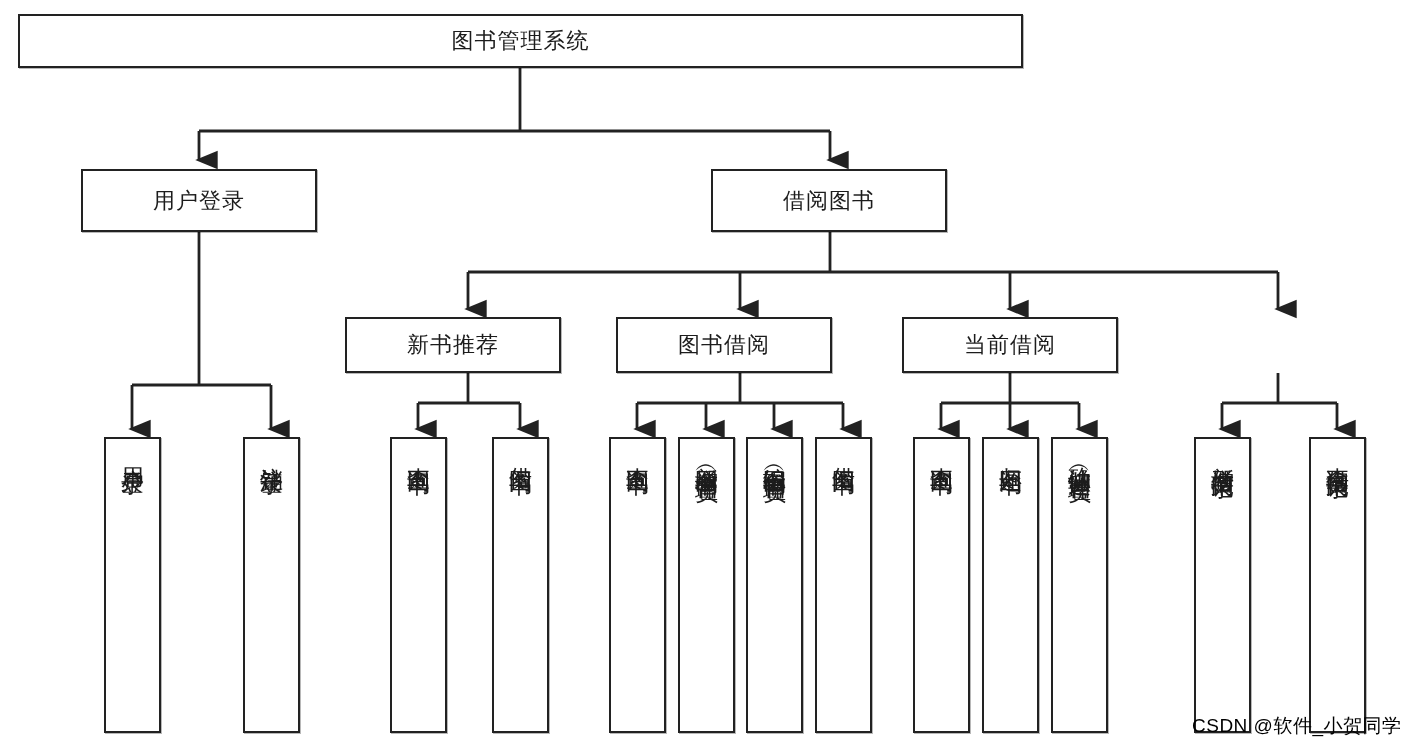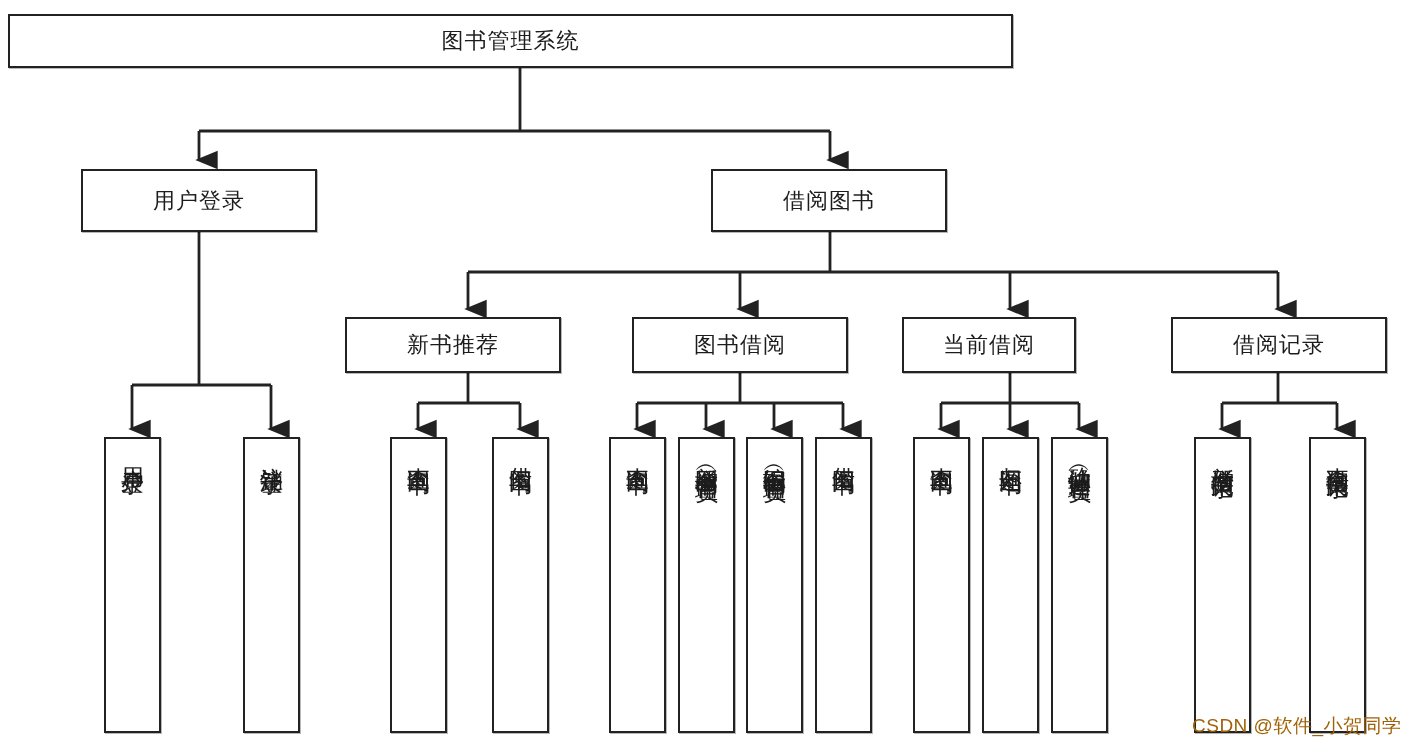--- a/index.html
+++ b/index.html
@@ -55,21 +55,21 @@
     text-orientation: upright;
     font-size: 23px;
     line-height: 1.18;
     letter-spacing: 2px;
     white-space: normal;
     max-height: 275px;
   }
   .watermark {
     position: absolute;
     font-size: 19px;
-    color: #a16207;
+    color: #000000;
     letter-spacing: 0.5px;
     white-space: nowrap;
     user-select: none;
   }
 </style>
 </head>
 <body>
 
 <div id="canvas">
 
@@ -116,42 +116,39 @@
       <path d="M 1010 403 L 1010 429" marker-end="url(#arrow)"></path>
       <path d="M 1079 403 L 1079 429" marker-end="url(#arrow)"></path>
 
       <path d="M 1278 373 L 1278 403"></path>
       <path d="M 1222 403 L 1337 403"></path>
       <path d="M 1222 403 L 1222 429" marker-end="url(#arrow)"></path>
       <path d="M 1337 403 L 1337 429" marker-end="url(#arrow)"></path>
     </g>
   </svg>
 
-  <div class="node root" style="left:8px; top:14px; width:1005px; height:54px;">
+  <div class="node root" style="left:18px; top:14px; width:1005px; height:54px;">
     <span class="label">图书管理系统</span>
   </div>
 
   <div class="node" style="left:81px; top:169px; width:236px; height:63px;">
     <span class="label">用户登录</span>
   </div>
   <div class="node" style="left:711px; top:169px; width:236px; height:63px;">
     <span class="label">借阅图书</span>
   </div>
 
   <div class="node" style="left:345px; top:317px; width:216px; height:56px;">
     <span class="label">新书推荐</span>
   </div>
-  <div class="node" style="left:632px; top:317px; width:216px; height:56px;">
+  <div class="node" style="left:616px; top:317px; width:216px; height:56px;">
     <span class="label">图书借阅</span>
   </div>
-  <div class="node" style="left:902px; top:317px; width:174px; height:56px;">
+  <div class="node" style="left:902px; top:317px; width:216px; height:56px;">
     <span class="label">当前借阅</span>
-  </div>
-  <div class="node" style="left:1171px; top:317px; width:216px; height:56px;">
-    <span class="label">借阅记录</span>
   </div>
 
   <div class="node vert" style="left:104px; top:437px; width:57px; height:296px;">
     <span class="label">用户登录</span>
   </div>
   <div class="node vert" style="left:243px; top:437px; width:57px; height:296px;">
     <span class="label">注销登录</span>
   </div>
 
   <div class="node vert" style="left:390px; top:437px; width:57px; height:296px;">

